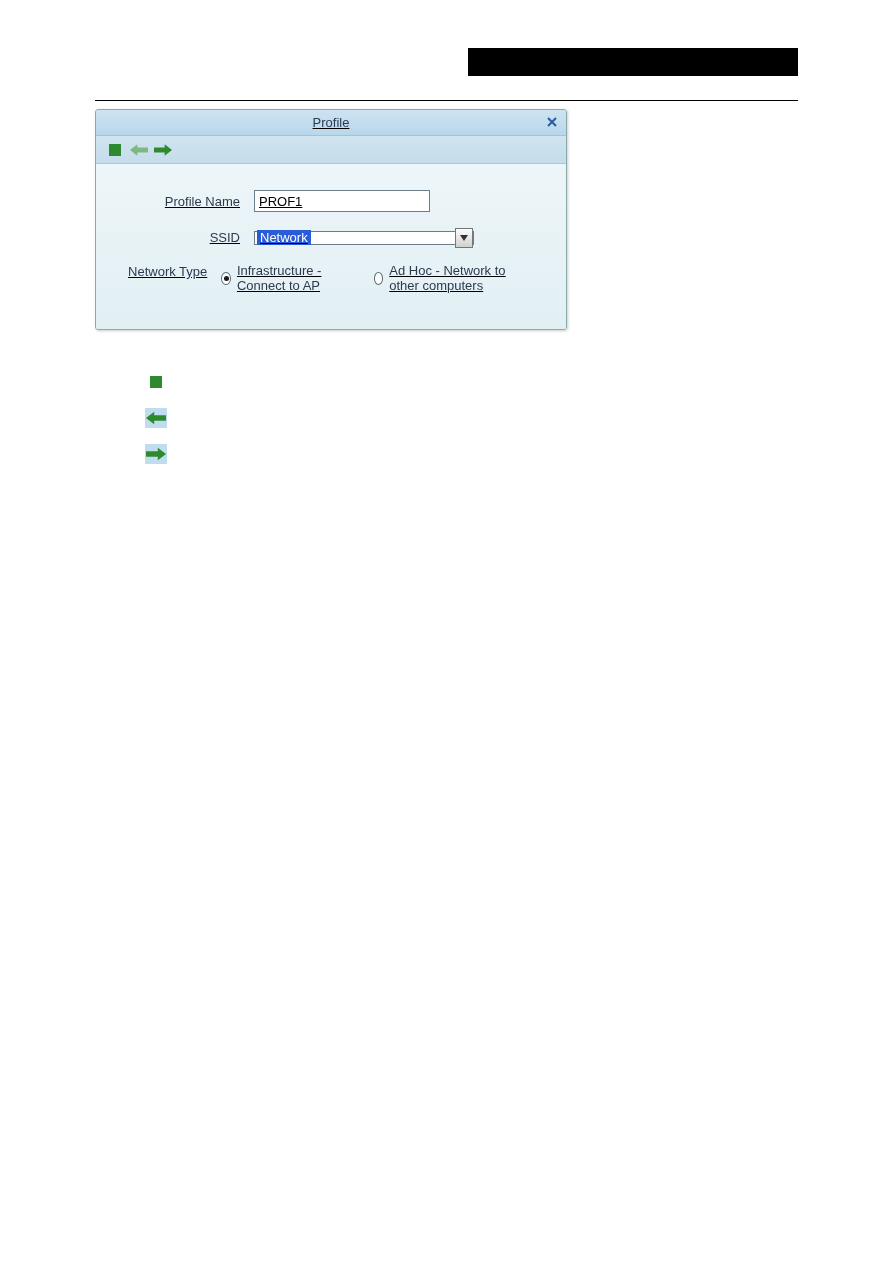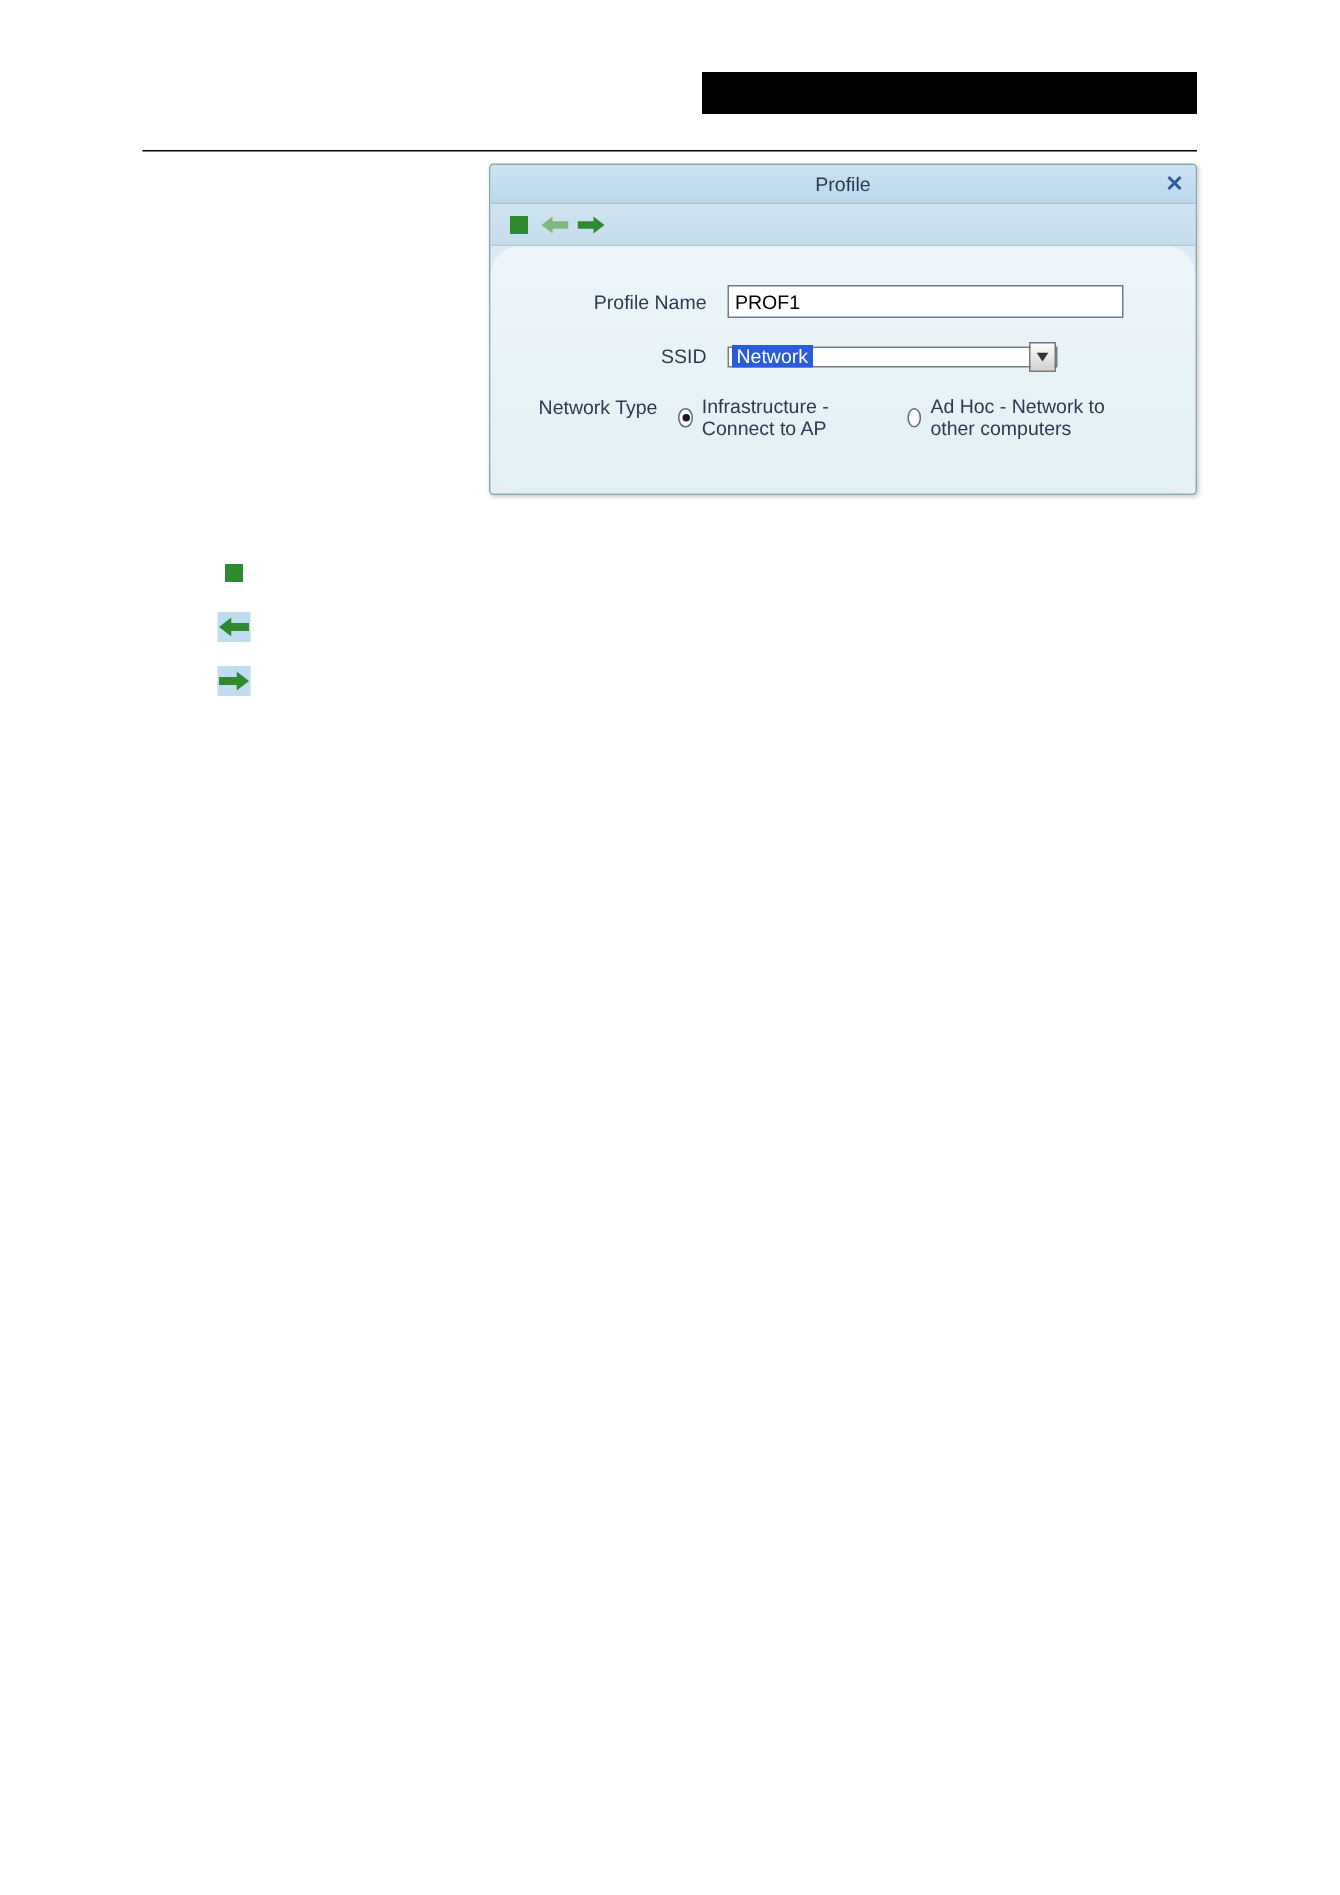--- a/index.html
+++ b/index.html
@@ -2,21 +2,21 @@
 <html><head>
 <meta charset="utf-8">
 <style>
   * { box-sizing: border-box; }
   body { margin: 0; font-family: "Segoe UI", Tahoma, sans-serif; background: #fff; width: 893px; position: relative; }
   .page { padding: 60px 95px 0 95px; }
   .black-bar { position: absolute; top: 48px; right: 95px; width: 330px; height: 28px; background: #000; }
   .hr { margin-top: 40px; border-bottom: 1px solid #000; }
 
   
-  .dialog-wrap { display: flex; justify-content: flex-end; margin-top: 8px; }
+  .dialog-wrap { display: flex; justify-content: flex-start; margin-top: 8px; text-decoration: underline; }
   .dialog {
     width: 472px; border: 1px solid #8aa;
     background: linear-gradient(#d8e8f5, #e6f0f5);
     border-radius: 3px; box-shadow: 1px 1px 3px rgba(0,0,0,.2);
     overflow: hidden;
   }
   .titlebar {
     height: 26px; background: linear-gradient(#cde3f1, #b9d7eb);
     border-bottom: 1px solid #a8c0d0; position: relative;
     display: flex; align-items: center; justify-content: center;
@@ -24,25 +24,24 @@
   }
   .close-x { position: absolute; right: 6px; top: 4px; width: 16px; height: 16px;
     color: #2a4a7a; font-weight: bold; font-size: 14px; display:flex;align-items:center;justify-content:center; cursor:pointer;}
   .toolbar { height: 28px; display: flex; align-items: center; gap: 6px; padding-left: 10px;
     background: linear-gradient(#d0e4f0,#c5dceb); border-bottom: 1px solid #b0c8d5; }
   .tb-icon { width: 18px; height: 18px; display:flex;align-items:center;justify-content:center; }
 
   .body-area {
     background: linear-gradient(#edf5f9,#e2f0f3);
     padding: 26px 28px 36px 28px;
-    border-radius: 20px;
   }
   .row { display: flex; align-items: center; margin-bottom: 18px; color: #2c3a50; font-size: 13px; }
   .lbl { width: 130px; text-align: right; padding-right: 14px; }
-  .text-input { width: 264px; height: 22px; border: 1px solid #6b7c8a; background: #fff;
+  .text-input { width: 176px; height: 22px; border: 1px solid #6b7c8a; background: #fff;
     padding: 0 4px; font-size: 13px; }
   .combo { width: 220px; height: 14px; border: 1px solid #6b7c8a; background: #fff;
     display: flex; align-items: center; justify-content: space-between; }
   .combo .sel { background: #2a5bd8; color: #fff; padding: 0 3px; font-size: 13px; margin: 2px; }
   .combo .arrow-btn { width: 18px; height: 20px; border: 1px solid #777;
     background: linear-gradient(#fdfdfd,#d0d0d0); display:flex;align-items:center;justify-content:center; }
   .combo .arrow-btn svg { display:block; }
   .radio-col { display:flex; flex-direction:row; gap: 18px; }
   .radio-row { display:flex; align-items:center; gap: 6px; color:#2c3a50; font-size:13px;}
   .radio { width:13px;height:13px;border:1px solid #5a6a78;border-radius:50%;background:#fff;display:flex;align-items:center;justify-content:center;}

